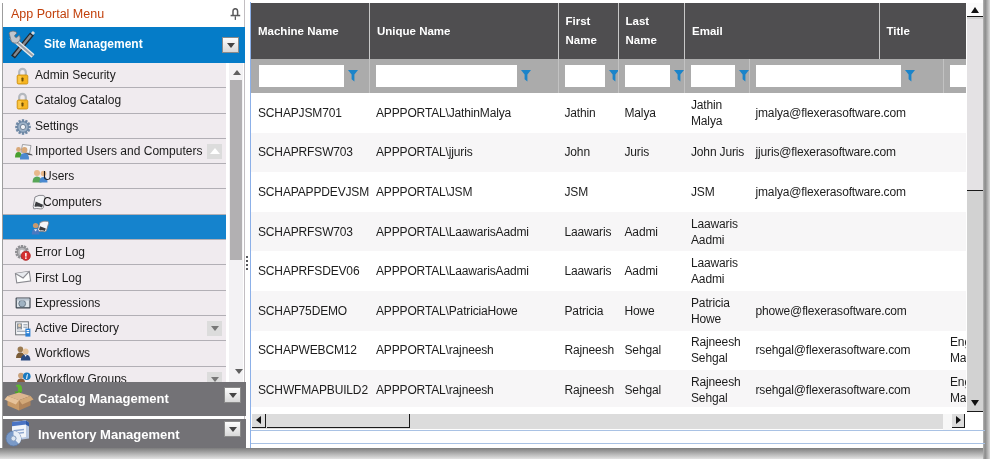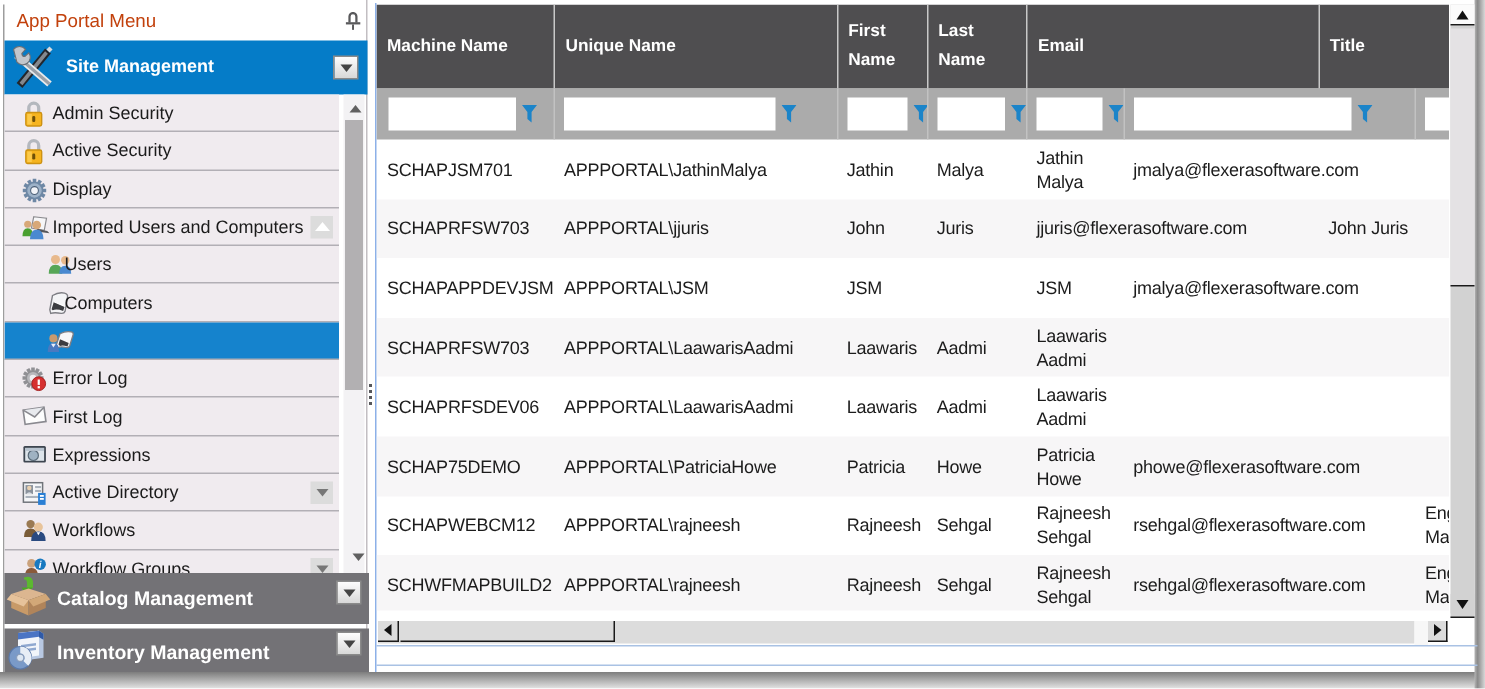--- a/index.html
+++ b/index.html
@@ -123,38 +123,38 @@
         <span class="lbl">Admin Security</span>
       </div>
       <div class="mi">
         <span class="ico"><svg width="17" height="18" viewBox="0 0 17 18">
             <path d="M5.2 8.5 v-3.4 a3.3 3.3 0 0 1 6.6 0 v3.4" fill="none" stroke="#b4b8be" stroke-width="2.2"></path>
             <rect x="3.2" y="8" width="10.6" height="9" rx="1.2" fill="#f6b41f"></rect>
             <rect x="3.2" y="8" width="10.6" height="9" rx="1.2" fill="none" stroke="#cd9213" stroke-width="0.9"></rect>
             <rect x="4.2" y="9" width="3" height="7" fill="#ffd35e" opacity="0.7"></rect>
             <rect x="7.5" y="10.4" width="2" height="4" rx="0.9" fill="#6e4f08"></rect>
           </svg></span>
-        <span class="lbl">Active Security</span>
+        <span class="lbl">Catalog Catalog</span>
       </div>
       <div class="mi">
         <span class="ico"><svg width="18" height="18" viewBox="0 0 18 18">
             <g stroke="#6e88a5" stroke-width="2.4">
               <line x1="9" y1="1.2" x2="9" y2="16.8" transform="rotate(0 9 9)"></line>
               <line x1="9" y1="1.2" x2="9" y2="16.8" transform="rotate(30 9 9)"></line>
               <line x1="9" y1="1.2" x2="9" y2="16.8" transform="rotate(60 9 9)"></line>
               <line x1="9" y1="1.2" x2="9" y2="16.8" transform="rotate(90 9 9)"></line>
               <line x1="9" y1="1.2" x2="9" y2="16.8" transform="rotate(120 9 9)"></line>
               <line x1="9" y1="1.2" x2="9" y2="16.8" transform="rotate(150 9 9)"></line>
             </g>
             <circle cx="9" cy="9" r="6" fill="#6e88a5"></circle>
             <circle cx="9" cy="9" r="4.8" fill="#9db2c8"></circle>
             <circle cx="9" cy="9" r="2.6" fill="#f2f4f8"></circle>
             <circle cx="9" cy="9" r="2.6" fill="none" stroke="#4c6078" stroke-width="0.7"></circle>
           </svg></span>
-        <span class="lbl">Display</span>
+        <span class="lbl">Settings</span>
       </div>
       <div class="mi">
         <span class="ico"><svg width="20" height="17" viewBox="0 0 20 17">
             <path d="M8.5 1.5 l8.5 1 l-1.5 8 l-8.5 -1.5 z" fill="#f6f6f8" stroke="#8a8a8e" stroke-width="0.8"></path>
             <path d="M10.5 9.5 l7 1.5 l1.5 1.5 l-7.5 -1 z" fill="#55565a"></path>
             <circle cx="4.5" cy="6.5" r="2.4" fill="#d8a878"></circle>
             <path d="M1 14.5 q0 -5.4 3.5 -5.4 q3.5 0 3.5 5.4 z" fill="#4aa030"></path>
             <circle cx="10.5" cy="7" r="2.9" fill="#d8a878"></circle>
             <path d="M6 16.5 q0 -6.4 4.5 -6.4 q4.5 0 4.5 6.4 z" fill="#4a89d0"></path>
           </svg></span>
@@ -394,25 +394,25 @@
           </div>
           <div class="dcell c1">
             <span>APPPORTAL\jjuris</span>
           </div>
           <div class="dcell c2">
             <span>John</span>
           </div>
           <div class="dcell c3">
             <span>Juris</span>
           </div>
+          <div class="dcell c4">
+            <span>John Juris</span>
+          </div>
           <div class="dcell c5">
             <span>jjuris@flexerasoftware.com</span>
-          </div>
-          <div class="dcell c4">
-            <span>John Juris</span>
           </div>
           <div class="dcell c6">
             <span></span>
           </div>
         </div>
         <div class="drow">
           <div class="dcell c0">
             <span>SCHAPAPPDEVJSM</span>
           </div>
           <div class="dcell c1">

